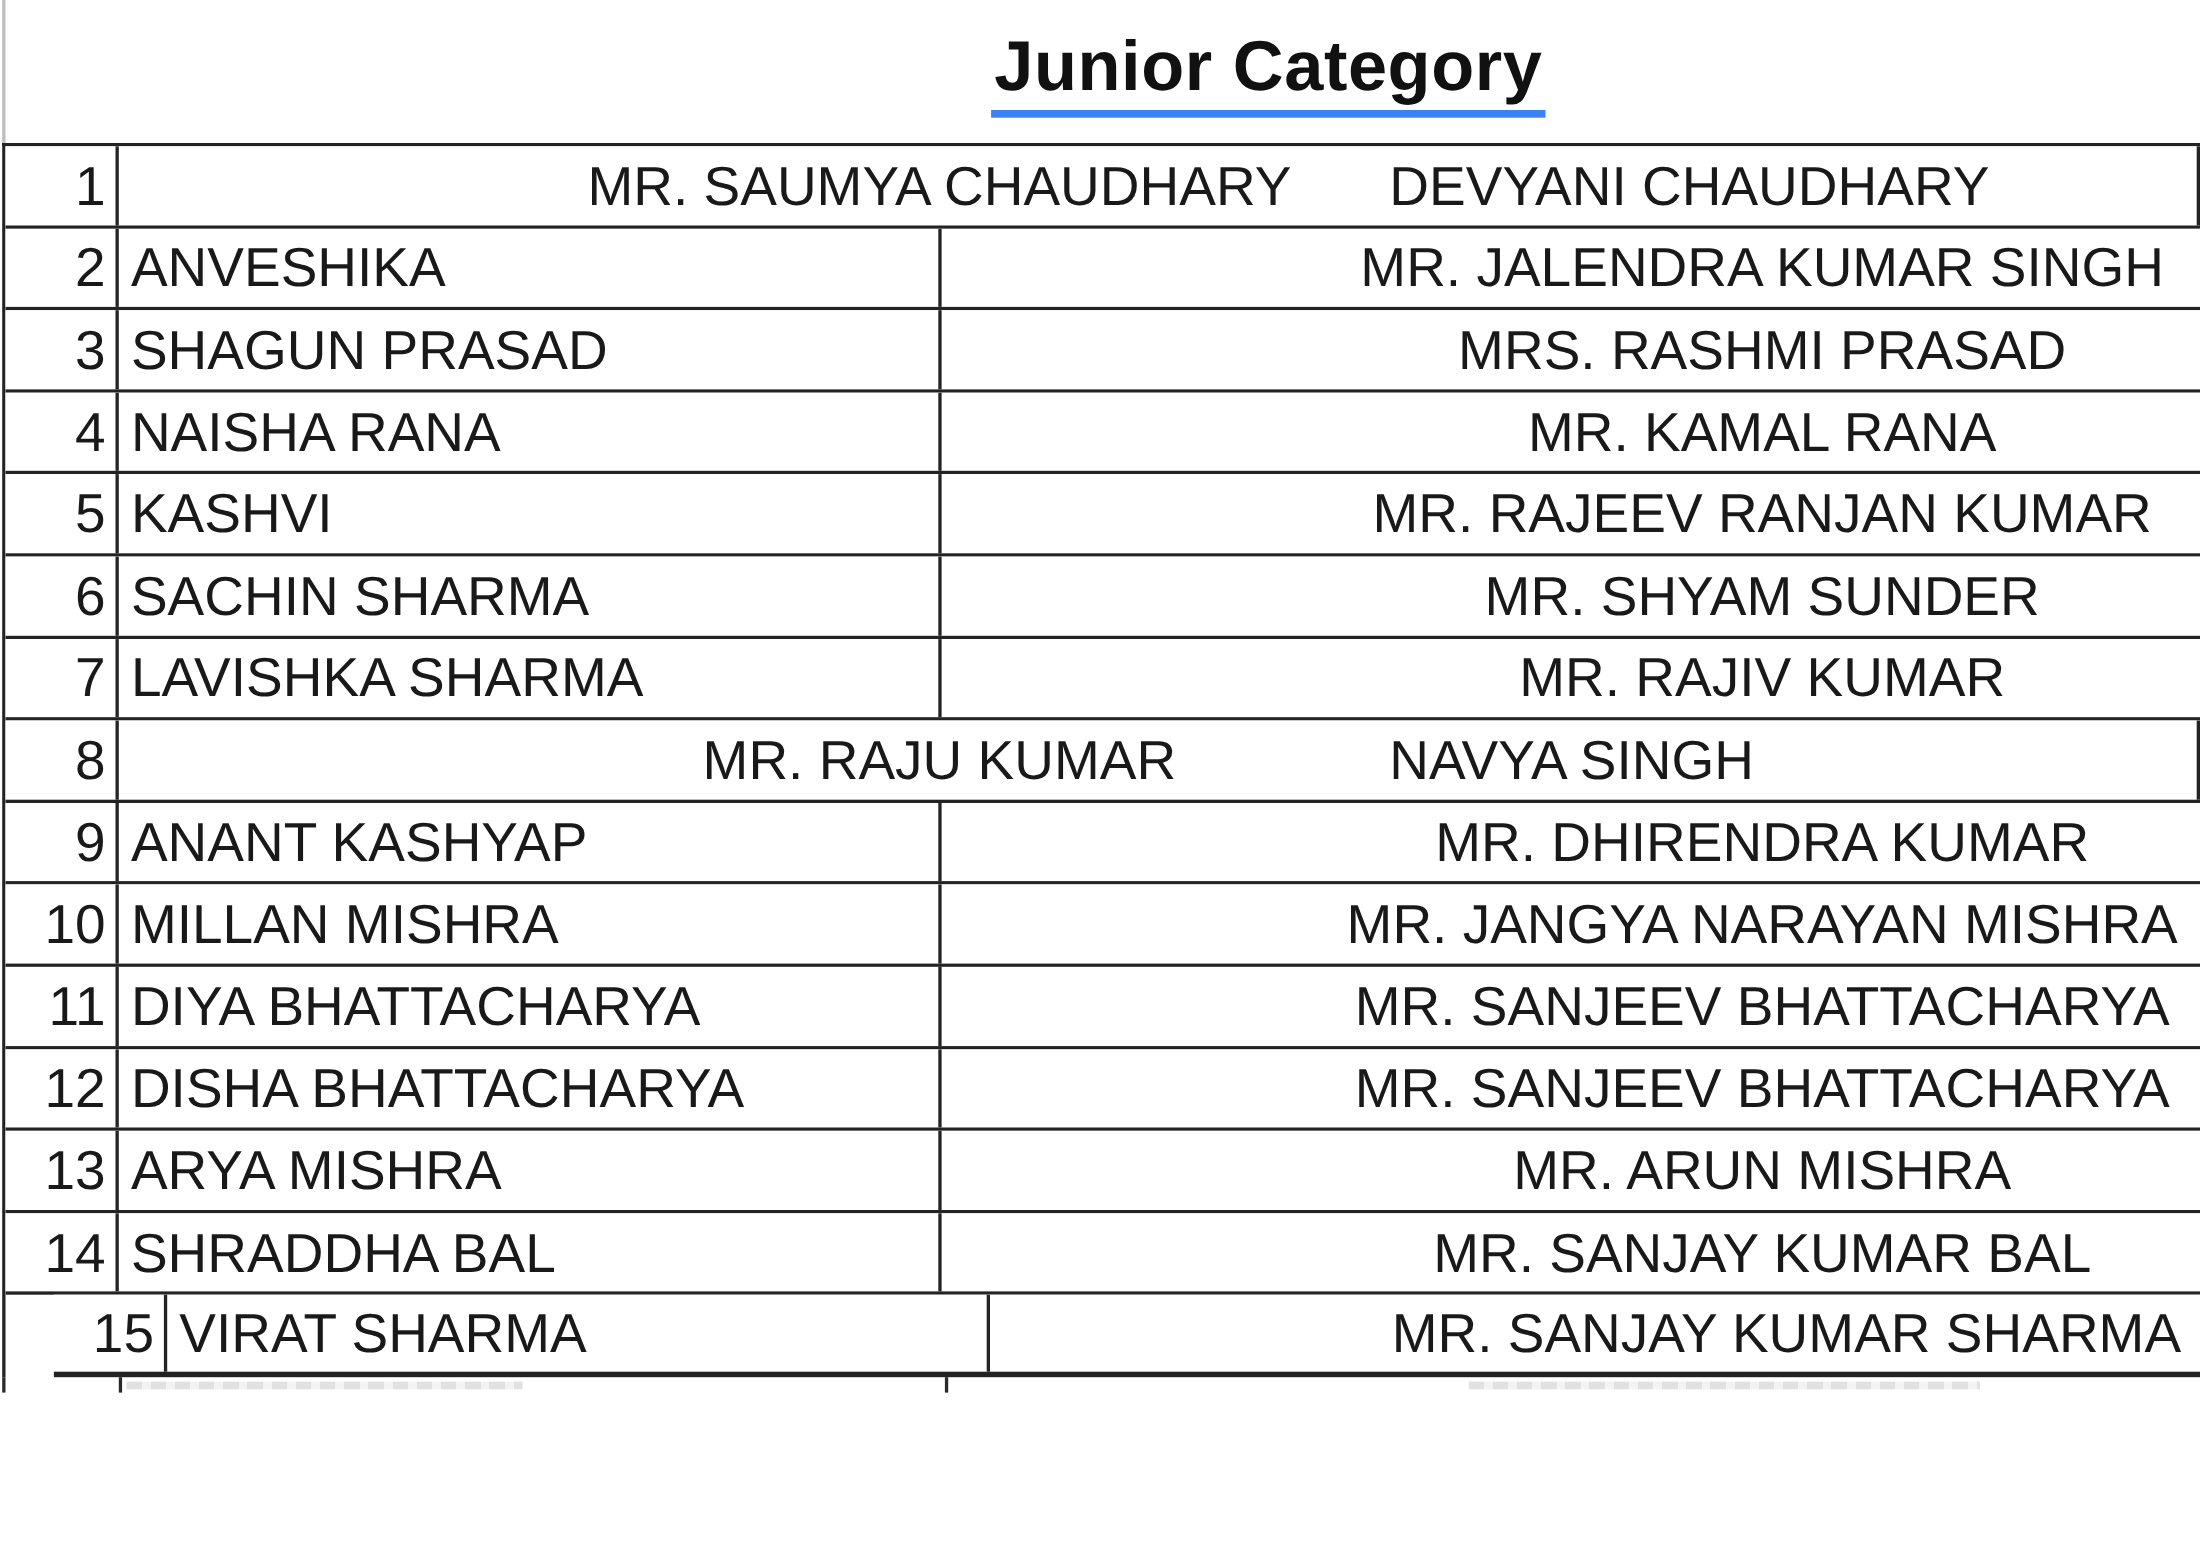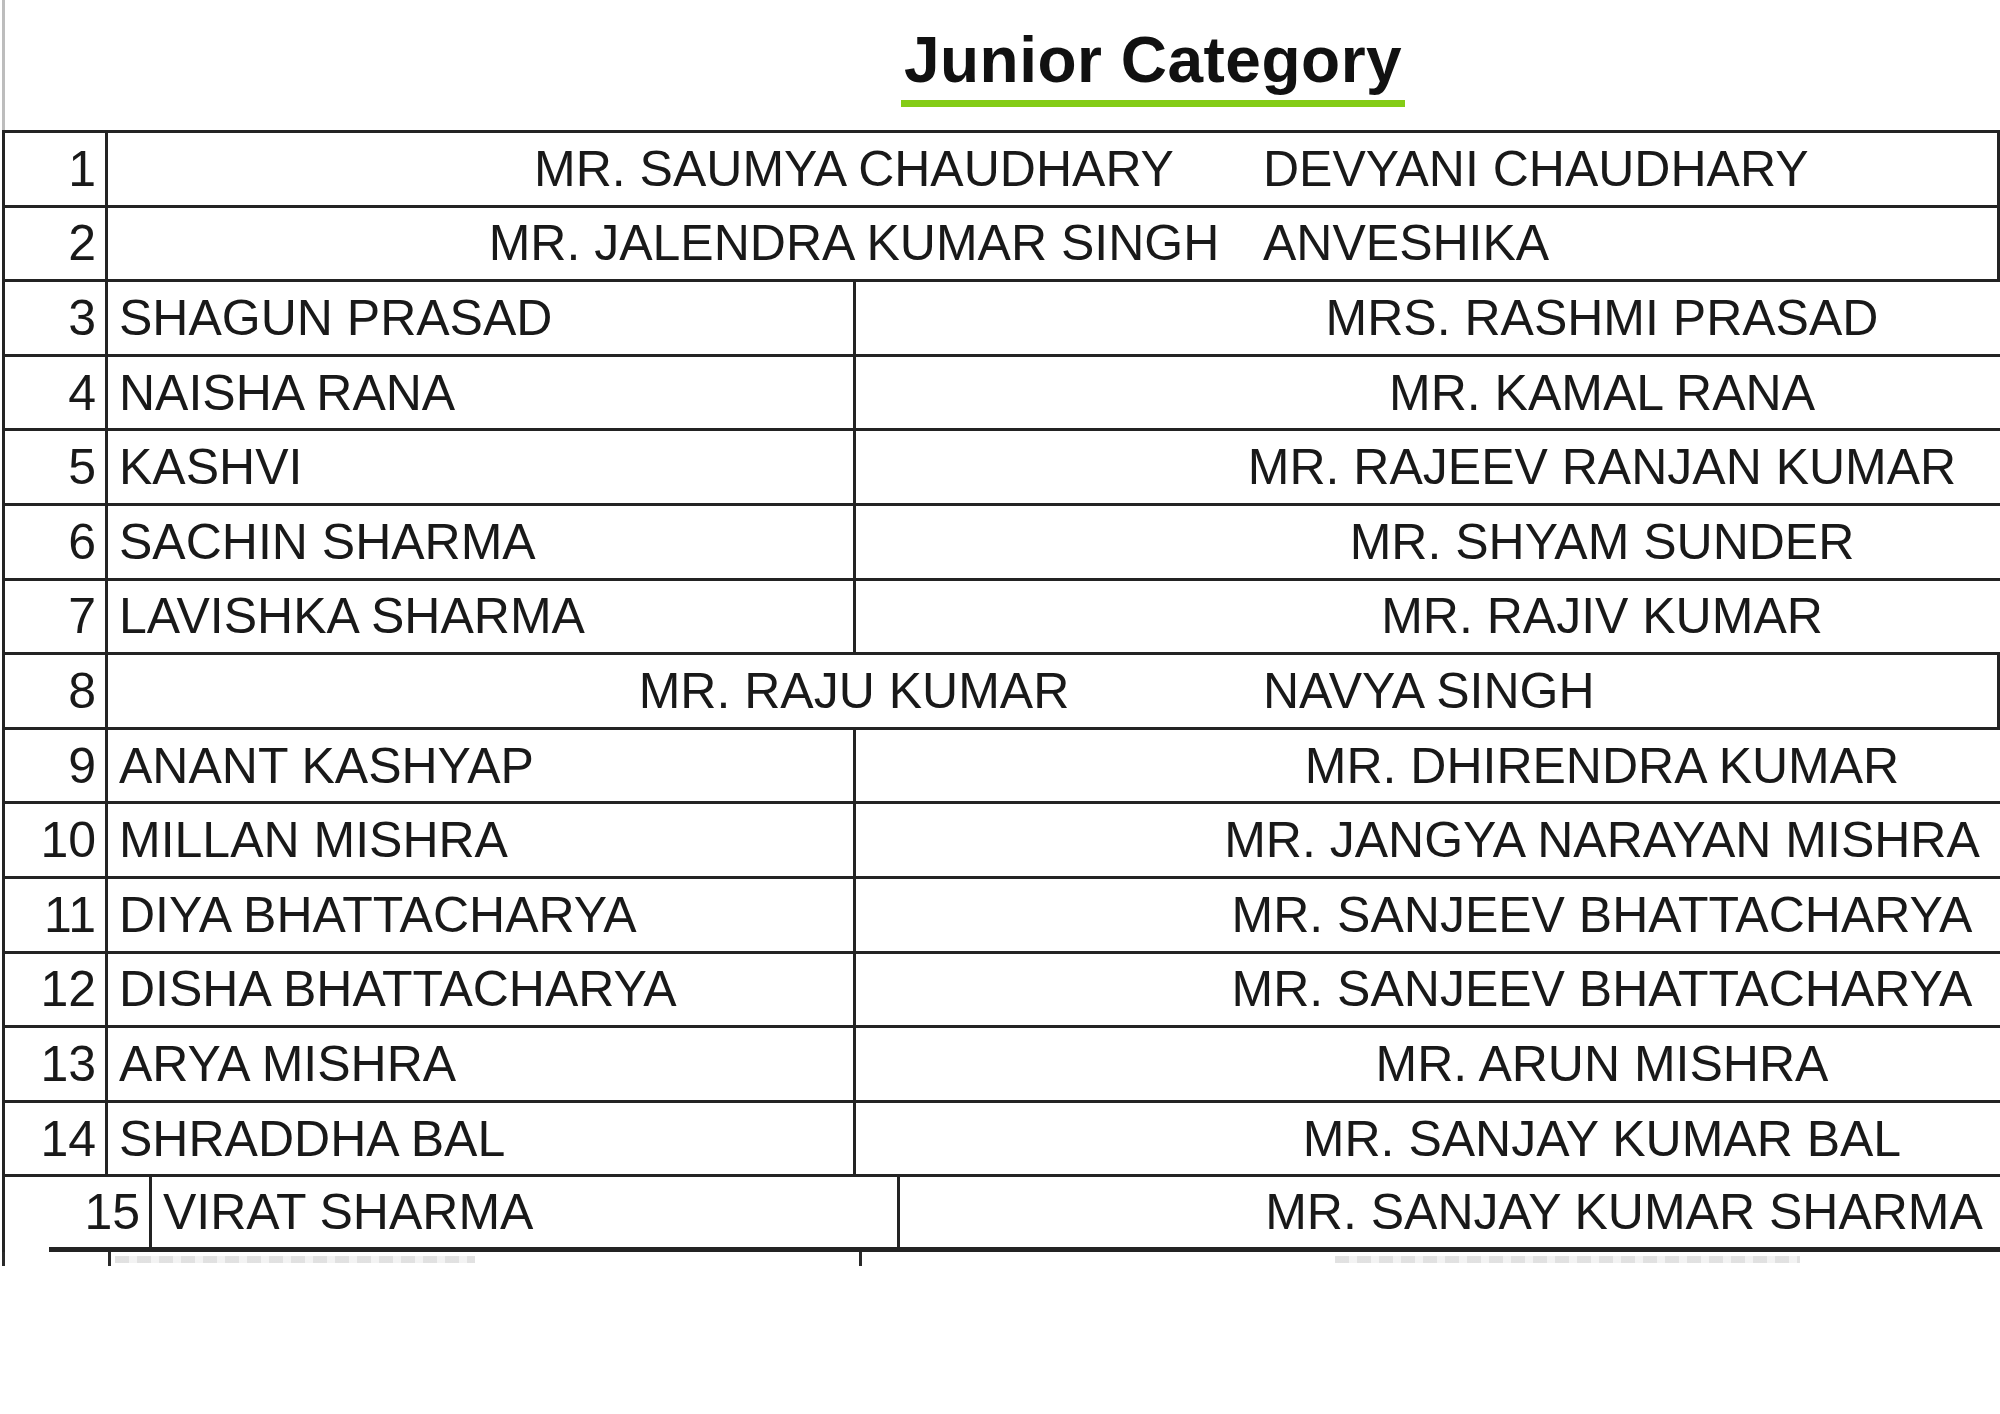--- a/index.html
+++ b/index.html
@@ -15,21 +15,21 @@
   
   .title-band{
     position:absolute;left:0;top:0;width:2000px;height:130px;
     box-sizing:border-box;
     display:flex;align-items:center;justify-content:center;
     padding-left:306px;
   }
   .title{
     font-size:64px;font-weight:bold;color:#111;
     letter-spacing:.5px;
-    border-bottom:7px solid #84cc16;
+    border-bottom:7px solid #3b82f6;
     padding:0 3px 3px 3px;
     white-space:nowrap;
   }
   .title-left-gridline{
     position:absolute;left:2px;top:0;width:3px;height:130px;
     background:#bdbdbd;
   }
 
   
   .grid{
@@ -87,22 +87,22 @@
   <div class="title-left-gridline"></div>
 
   <div class="grid">
       <div class="row">
         <div class="cell c-num">1</div>
         <div class="cell c-parent">MR. SAUMYA CHAUDHARY</div>
         <div class="cell c-name">DEVYANI CHAUDHARY</div>
       </div>
       <div class="row">
         <div class="cell c-num">2</div>
+        <div class="cell c-name">ANVESHIKA</div>
         <div class="cell c-parent">MR. JALENDRA KUMAR SINGH</div>
-        <div class="cell c-name">ANVESHIKA</div>
       </div>
       <div class="row">
         <div class="cell c-num">3</div>
         <div class="cell c-name">SHAGUN PRASAD</div>
         <div class="cell c-parent">MRS. RASHMI PRASAD</div>
       </div>
       <div class="row">
         <div class="cell c-num">4</div>
         <div class="cell c-name">NAISHA RANA</div>
         <div class="cell c-parent">MR. KAMAL RANA</div>

